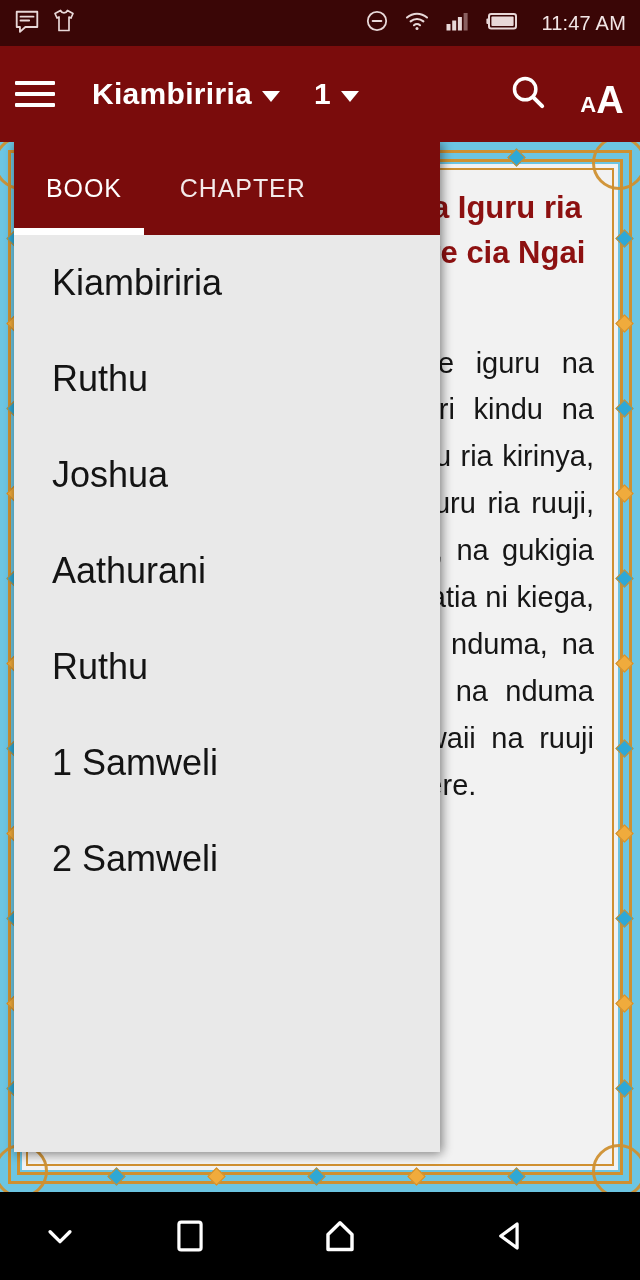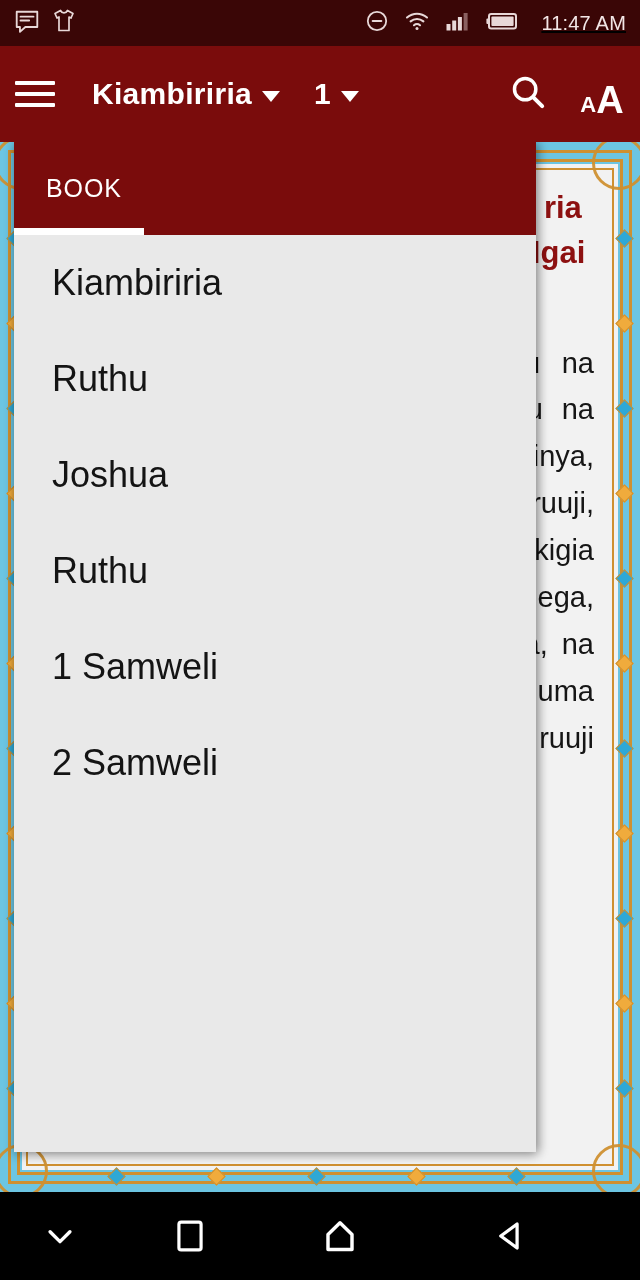--- a/index.html
+++ b/index.html
@@ -13,21 +13,21 @@
 
   
   #status-bar {
     position:absolute; top:0; left:0; width:640px; height:46px;
     background:#3a0606;
     display:flex; align-items:center;
     padding:0 14px;
     z-index:40;
   }
   .sb-left { display:flex; align-items:center; gap:12px; }
-  .sb-right { display:flex; align-items:center; gap:15px; margin-left:auto;text-decoration:underline; }
+  .sb-right { display:flex; align-items:center; gap:15px; margin-left:auto; }
   .sb-time {
     color:#f2e6e6; font-size:20px; letter-spacing:0.2px;
     margin-left:6px; white-space:nowrap;
   }
   .sb-ico { display:block; }
 
   
   #app-bar {
     position:absolute; top:46px; left:0; width:640px; height:96px;
     background:#7a0c0c;
@@ -112,21 +112,21 @@
   }
   .rd-body {
     color:#161616; font-size:29px; line-height:1.62;
     text-align:justify;
   }
   .vnum { font-size:20px; vertical-align:super; color:#444; margin-right:4px; }
 
   
   #picker-dropdown {
     position:absolute; left:14px; top:142px;
-    width:522px; height:1010px;
+    width:426px; height:1010px;
     background:#e9e9e9;
     z-index:25;
     box-shadow:3px 0 10px rgba(0,0,0,0.30), 0 3px 10px rgba(0,0,0,0.25);
     overflow:hidden;
     display:flex; flex-direction:column;
   }
   #picker-tabs {
     height:93px; background:#7a0c0c; flex:0 0 93px;
     display:flex; align-items:center;
     position:relative;
@@ -306,26 +306,28 @@
     <div class="rd-heading">Kiambiriria ria Nthiguru na Iguru ria Igoro na Ruthiru rwa Mbere cia Ngai Mwene Inya</div>
     <div class="rd-body">
       <span class="vnum">1</span><span>Kiambiriria-ne Ngai niombire iguru na nthiguru, na nthiguru yari itiri kindu na nkuragiria, na nduma yari iguru ria kirinya, na Roho wa Ngai akiumba iguru ria ruuji, na Ngai akiuga, hetha kiuthe, na gukigia kiuthe, na Ngai akiona kiuthe atia ni kiega, na Ngai akigarania kiuthe na nduma, na Ngai akiita kiuthe muthenya, na nduma akimiita utuku, na hakigia hwaii na ruuji rwa mbere, muthenya jwa mbere.</span>
     </div>
   </div>
 </div>
 
 <div id="picker-dropdown">
   <div id="picker-tabs">
     <div class="tab active" id="tab-book">BOOK</div>
+    <div class="tab" id="tab-chapter">CHAPTER</div>
     <div id="tab-indicator"></div>
   </div>
   <div id="book-list">
     <div class="book-item">Kiambiriria</div>
     <div class="book-item">Ruthu</div>
     <div class="book-item">Joshua</div>
+    <div class="book-item">Aathurani</div>
     <div class="book-item">Ruthu</div>
     <div class="book-item">1 Samweli</div>
     <div class="book-item">2 Samweli</div>
   </div>
 </div>
 
 <div id="content-gap"></div>
 
 <div id="nav-bar">
   <div class="nav-btn" id="nav-hide">

